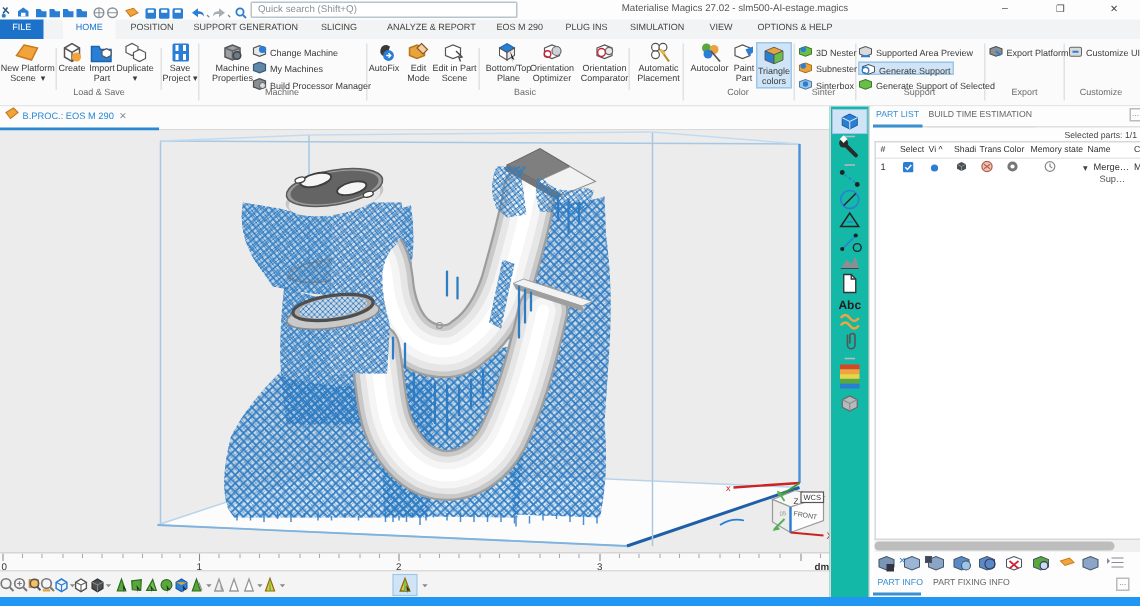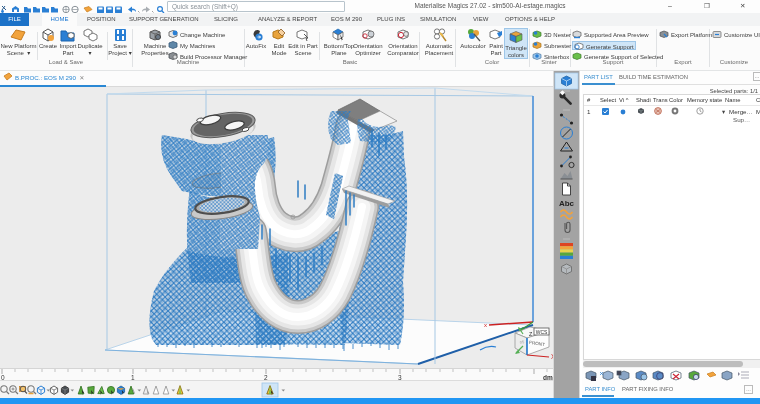--- a/index.html
+++ b/index.html
@@ -25,21 +25,21 @@
 .rsm{position:absolute;font-size:6px;color:#3b3b3b;height:9px;line-height:9px;white-space:nowrap;}
 .rsm svg{vertical-align:-2px;margin-right:2px;}
 
 #tabstrip{position:absolute;left:0;top:71px;width:555px;height:16px;background:#fcfcfc;border-bottom:1px solid #d9d9d9;}
 #scenetab{position:absolute;left:0;top:0;width:106px;height:16px;font-size:6.2px;color:#2a88d4;line-height:14px;border-bottom:2px solid #2a88d4;}
 
 #viewport{position:absolute;left:0;top:87px;width:555px;height:281px;background:#ececec;}
 #ruler{position:absolute;left:0;top:368px;width:555px;height:12px;background:#fafafa;border-top:1px solid #d5d5d5;font-size:6.5px;color:#333;}
 #btoolbar{position:absolute;left:0;top:380px;width:555px;height:18px;background:#f4f4f4;border-top:1px solid #dcdcdc;}
 
-#vstrip{position:absolute;left:553px;top:71px;width:27px;height:327px;background:#a3a3a3;border-left:1px solid #d9d9d9;border-right:1px solid #d9d9d9;}
+#vstrip{position:absolute;left:553px;top:71px;width:27px;height:327px;background:#14b8a6;border-left:1px solid #d9d9d9;border-right:1px solid #d9d9d9;}
 
 #rpanel{position:absolute;left:582px;top:71px;width:178px;height:327px;background:#fdfdfd;}
 #rtabs{position:absolute;left:582px;top:71px;width:178px;height:14px;background:#fdfdfd;border-bottom:1px solid #e0e0e0;}
 #selparts{position:absolute;left:582px;top:88px;width:176px;text-align:right;font-size:5.8px;color:#444;}
 #ptable{position:absolute;left:583px;top:94px;width:177px;height:266px;background:#fff;border:1px solid #d8d8d8;border-right:none;}
 #phead{position:absolute;left:0;top:0;width:100%;height:11px;border-bottom:1px solid #e8e8e8;font-size:5.8px;color:#333;}
 #phead span{position:absolute;top:2px;}
 #hscroll{position:absolute;left:583px;top:360px;width:177px;height:8px;background:#f0f0f0;}
 #hthumb{position:absolute;left:0;top:1px;width:160px;height:6px;background:#bdbdbd;border-radius:3px;}
 #ricons{position:absolute;left:583px;top:369px;width:177px;height:14px;background:#fdfdfd;}

